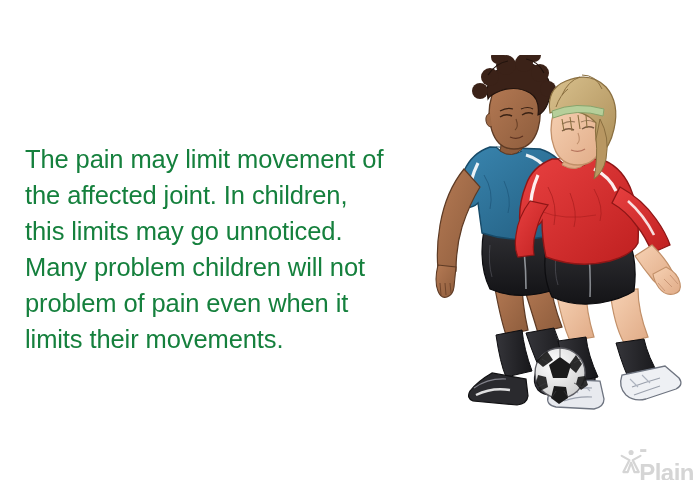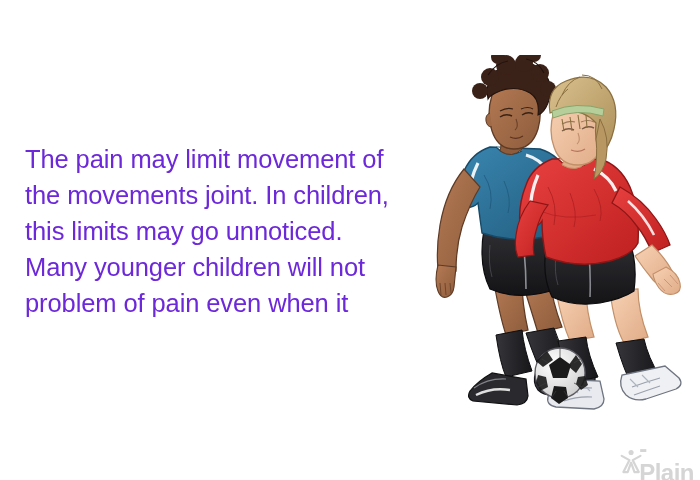--- a/index.html
+++ b/index.html
@@ -25,21 +25,21 @@
   .text-block {
     position: absolute;
     left: 25px;
     top: 141px;
     width: 420px;
   }
   .text-line {
     font-family: "Liberation Sans", sans-serif;
     font-size: 25.5px;
     line-height: 36px;
-    color: #6d28d9;
+    color: #15803d;
     white-space: nowrap;
     letter-spacing: -0.1px;
   }
 
   
   .illustration {
     position: absolute;
     left: 430px;
     top: 55px;
     width: 270px;
@@ -74,24 +74,25 @@
     letter-spacing: -0.5px;
   }
 </style>
 </head>
 <body>
 
 <div class="slide">
 
   <div class="text-block">
     <div class="text-line">The pain may limit movement of</div>
-    <div class="text-line">the movements joint. In children,</div>
+    <div class="text-line">the affected joint. In children,</div>
     <div class="text-line">this limits may go unnoticed.</div>
-    <div class="text-line">Many younger children will not</div>
+    <div class="text-line">Many problem children will not</div>
     <div class="text-line">problem of pain even when it</div>
+    <div class="text-line">limits their movements.</div>
   </div>
 
   <div class="illustration">
     <svg viewBox="0 0 270 360" xmlns="http://www.w3.org/2000/svg">
       <defs>
         <linearGradient id="gBlue" x1="0" y1="0" x2="1" y2="1">
           <stop offset="0%" stop-color="#3a86b0"></stop>
           <stop offset="100%" stop-color="#215c7e"></stop>
         </linearGradient>
         <linearGradient id="gRed" x1="0" y1="0" x2="1" y2="1">

